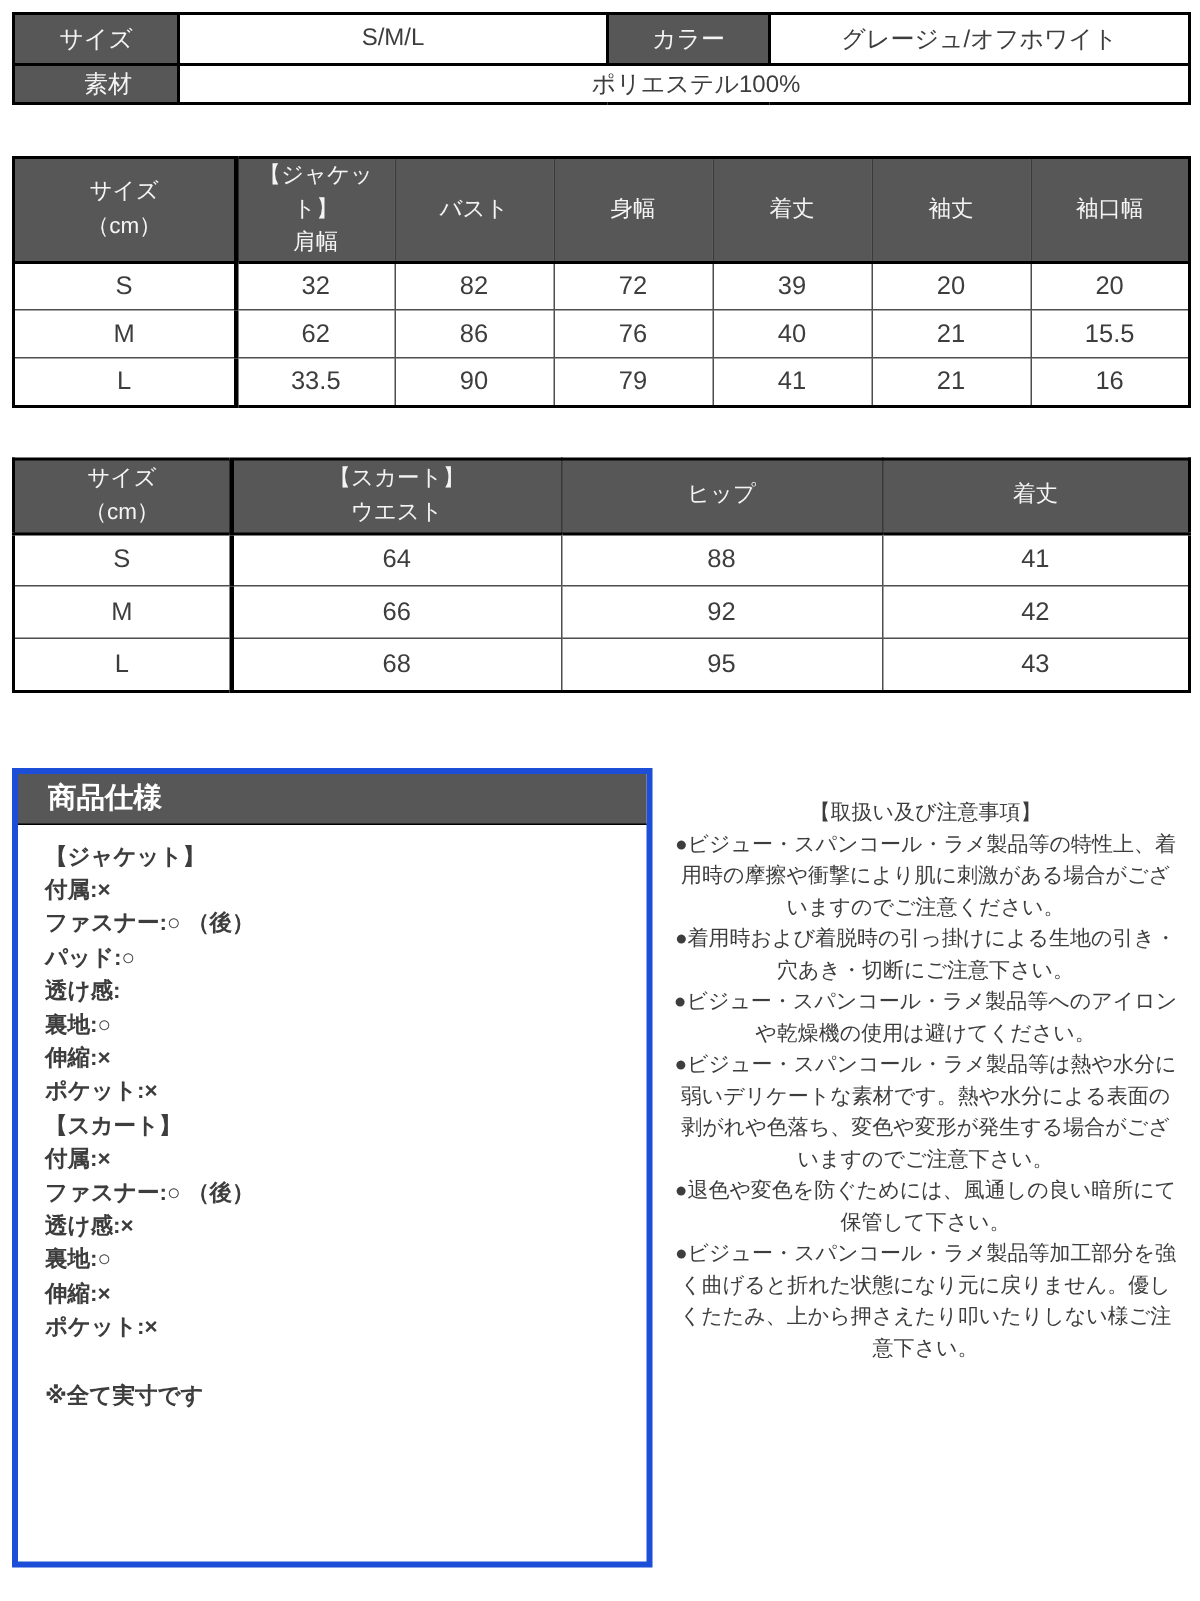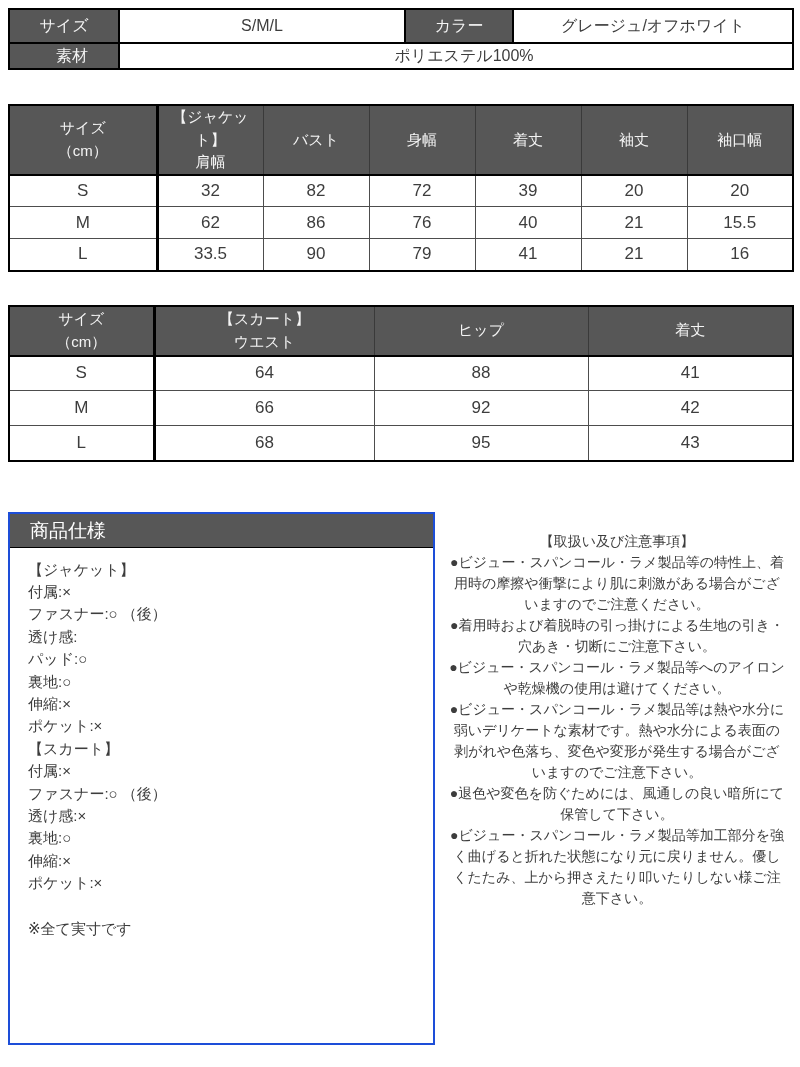--- a/index.html
+++ b/index.html
@@ -35,21 +35,21 @@
   .mt th:first-child, .mt td:first-child { border-right:3px solid #000; }
   .t2 { margin-top:34px; }
   .t2 th { height:56px; }
   .t2 td { height:32px; }
   .t3 { margin-top:33px; }
   .t3 th { height:50px; }
   .t3 td { height:35px; }
 
   
   .bottom { margin-top:50px; display:flex; align-items:flex-start; }
-  .spec-box { width:427px; height:533px; border:2px solid #1d4ed8; background:#fff; flex:none; }
+  .spec-box { width:427px; height:533px; border:4px solid #1d4ed8; background:#fff; flex:none;font-weight:bold; }
   .spec-box-bar {
     height:34px; background:#575757; color:#ffffff;
     font-size:19px; line-height:33px; padding-left:20px;
     border-bottom:1px solid #000;
   }
   .spec-box-content { padding:11px 18px 0 18px; font-size:15px; line-height:22.4px; }
   .spec-footnote { margin-top:23px; }
   .care { width:357px; flex:none; padding:19px 6px 0 13px; font-size:14px; line-height:21px;text-align:center; }
   .care p { margin:0; }
   .care .care-title { margin-bottom:0; }
@@ -170,22 +170,22 @@
   </table>
 
   <div class="bottom">
 
     <div class="spec-box">
       <div class="spec-box-bar">商品仕様</div>
       <div class="spec-box-content">
         <div>【ジャケット】</div>
         <div>付属:×</div>
         <div>ファスナー:○ （後）</div>
+        <div>パッド:○</div>
         <div>透け感:</div>
-        <div>パッド:○</div>
         <div>裏地:○</div>
         <div>伸縮:×</div>
         <div>ポケット:×</div>
         <div>【スカート】</div>
         <div>付属:×</div>
         <div>ファスナー:○ （後）</div>
         <div>透け感:×</div>
         <div>裏地:○</div>
         <div>伸縮:×</div>
         <div>ポケット:×</div>

